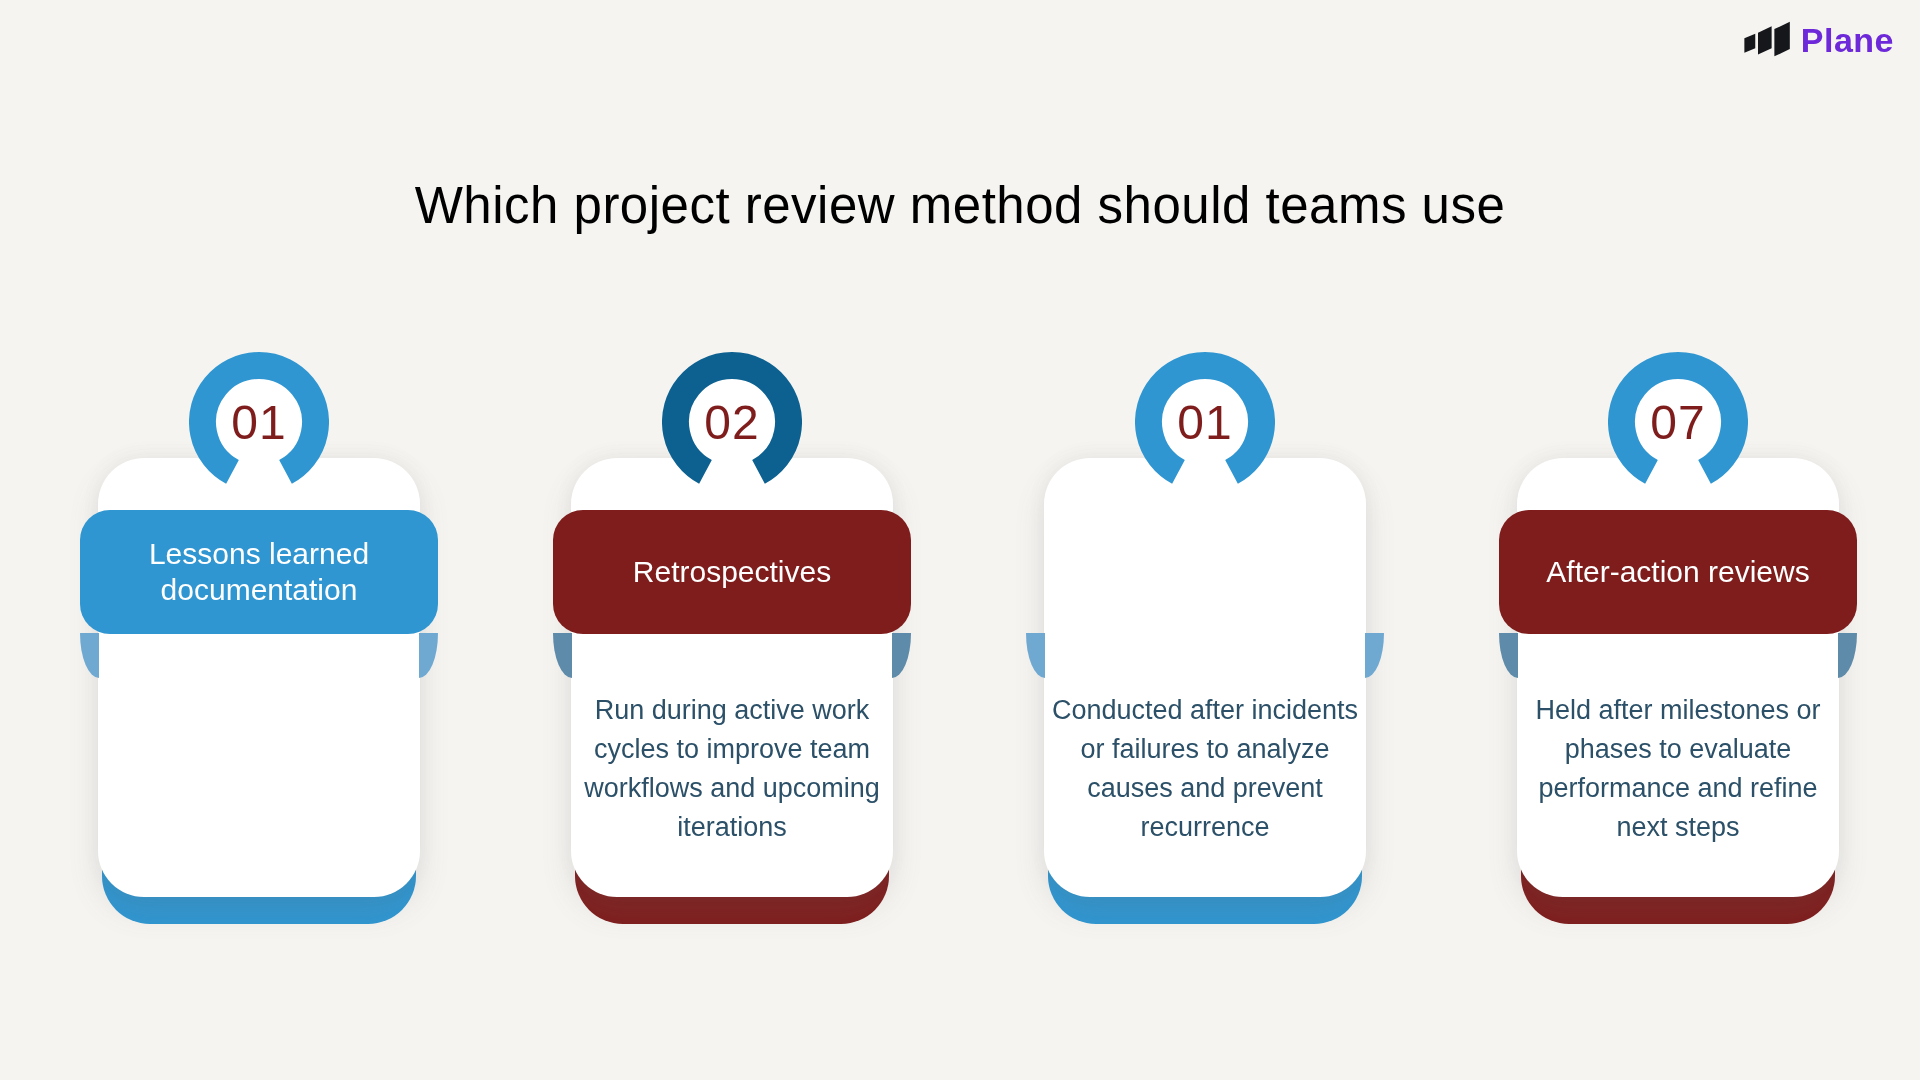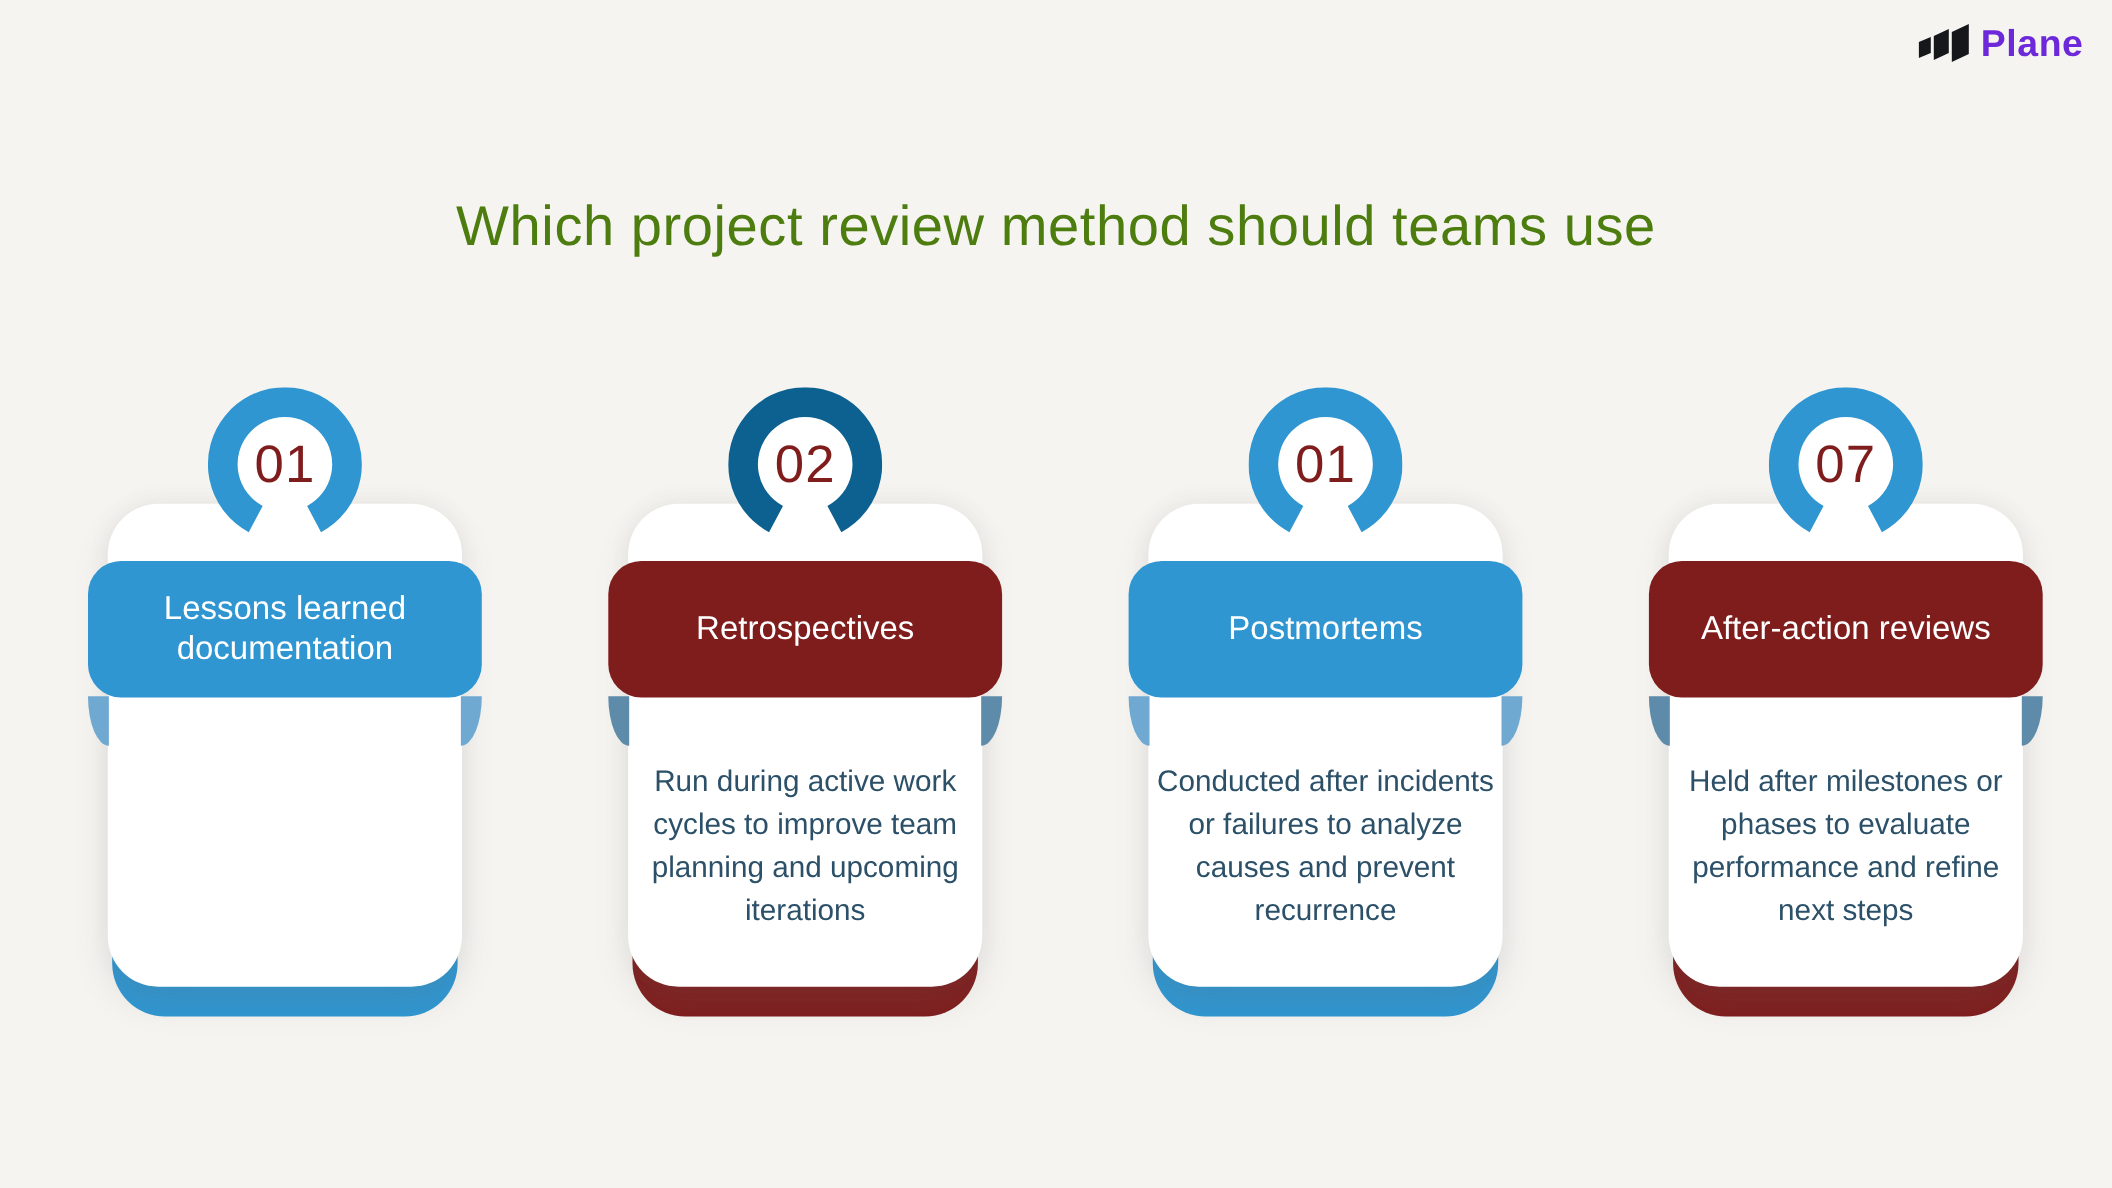--- a/index.html
+++ b/index.html
@@ -21,21 +21,21 @@
     font-size: 34px; font-weight: 700;
     color: #6d28d9; letter-spacing: 0.5px;
   }
 
   
   .page-title {
     position: absolute;
     top: 176px; left: 0; width: 100%;
     text-align: center;
     font-size: 51px; font-weight: 500;
-    color: #4d7c0f; letter-spacing: 0.5px;
+    color: #000000; letter-spacing: 0.5px;
   }
 
   
   .cards-row { position: absolute; left: 0; top: 352px; width: 1920px; height: 572px; }
   .card { position: absolute; top: 0; width: 358px; height: 572px; }
   .card.c0 { left: 80px; }
   .card.c1 { left: 553px; }
   .card.c2 { left: 1026px; }
   .card.c3 { left: 1499px; }
 
@@ -142,31 +142,28 @@
     <div class="fold left"></div>
     <div class="fold right"></div>
     <div class="card-header">
       <span>Retrospectives</span>
     </div>
     <svg class="ring" viewBox="0 0 140 140">
       <circle cx="70" cy="70" r="55" fill="#ffffff"></circle>
       <path d="M 43.48 119.89 A 56.5 56.5 0 1 1 96.52 119.89" fill="none" stroke-width="27" stroke="#0d6190"></path>
     </svg>
     <div class="num">02</div>
-    <div class="desc">Run during active work cycles to improve team planning and upcoming iterations</div>
+    <div class="desc">Run during active work cycles to improve team workflows and upcoming iterations</div>
   </div>
 
   <div class="card c2 light">
     <div class="bottom-bar"></div>
     <div class="body-card"></div>
     <div class="fold left"></div>
     <div class="fold right"></div>
-    <div class="card-header">
-      <span>Postmortems</span>
-    </div>
     <svg class="ring" viewBox="0 0 140 140">
       <circle cx="70" cy="70" r="55" fill="#ffffff"></circle>
       <path d="M 43.48 119.89 A 56.5 56.5 0 1 1 96.52 119.89" fill="none" stroke-width="27" stroke="#2f96d1"></path>
     </svg>
     <div class="num">01</div>
     <div class="desc">Conducted after incidents or failures to analyze causes and prevent recurrence</div>
   </div>
 
   <div class="card c3 dark">
     <div class="bottom-bar"></div>

